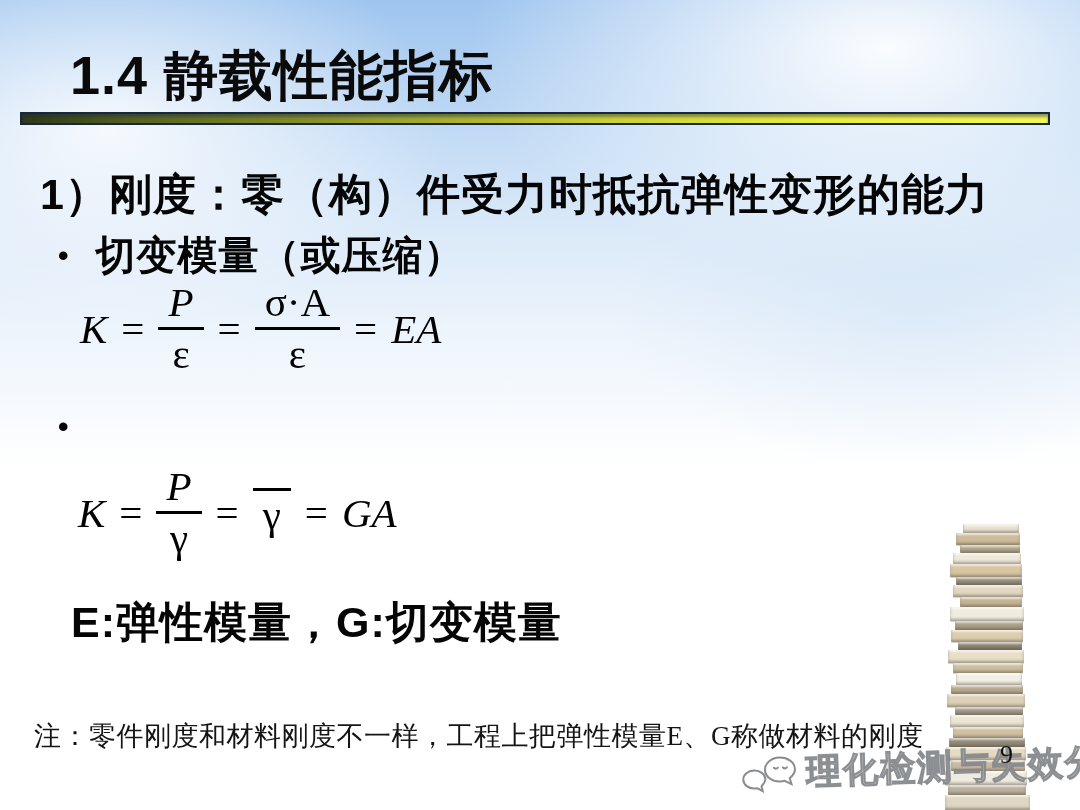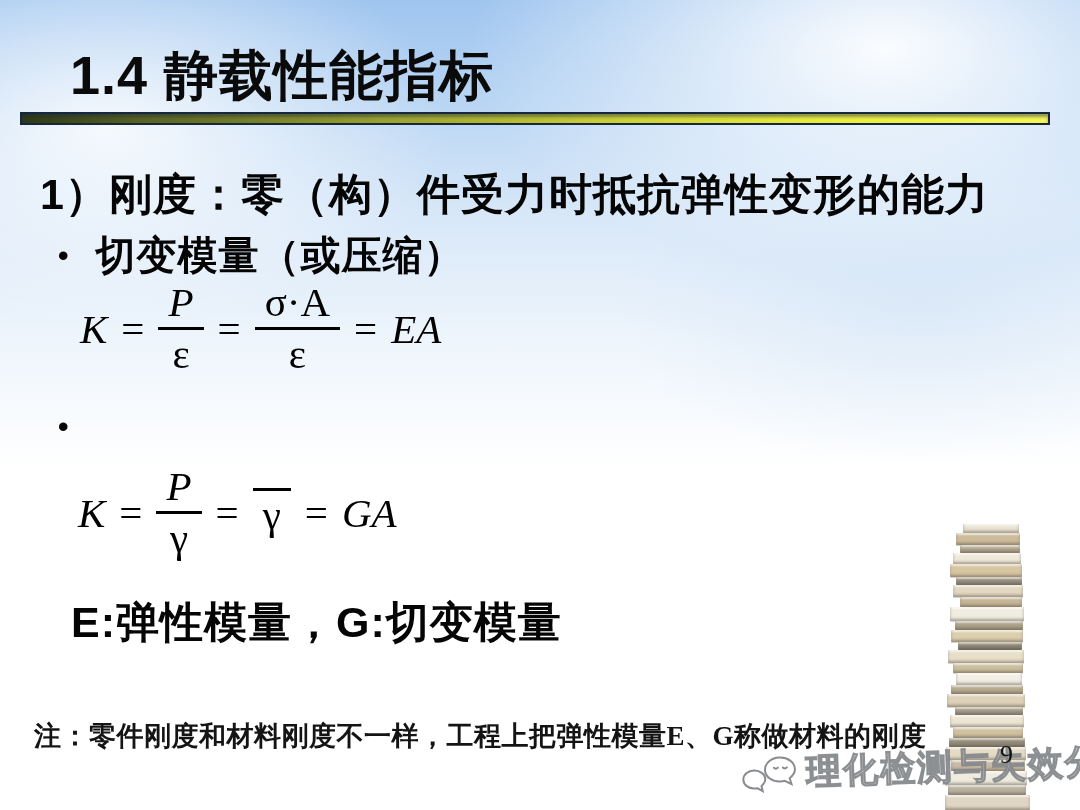--- a/index.html
+++ b/index.html
@@ -51,21 +51,21 @@
   .frac{display:inline-flex;flex-direction:column;align-items:center;text-align:center;}
   .frac .num{padding:0 10px 3px;line-height:1.05;}
   .frac .den{border-top:3px solid #000;padding:3px 10px 0;line-height:1.05;align-self:stretch;}
   .eline{
     left:48px;top:594px;
     font-size:43px;font-weight:600;letter-spacing:1px;color:#050505;white-space:nowrap;margin-left:23px;
   }
   .note{
     left:34px;top:718px;
     font-family:"Liberation Serif",serif;
-    font-size:27px;color:#141414;letter-spacing:0.5px;white-space:nowrap;font-weight:bold;
+    font-size:27px;color:#141414;letter-spacing:0.5px;white-space:nowrap;
   }
   .books{
     left:944px;top:512px;width:86px;height:298px;
     display:flex;flex-direction:column;align-items:center;justify-content:flex-end;
   }
   .spine{
     border-radius:1px;
     box-shadow:inset 0 -2px 3px rgba(60,50,40,0.4), inset 0 2px 2px rgba(255,255,255,0.65), 0 1px 0 rgba(90,80,70,0.25);
   }
   .watermark{

